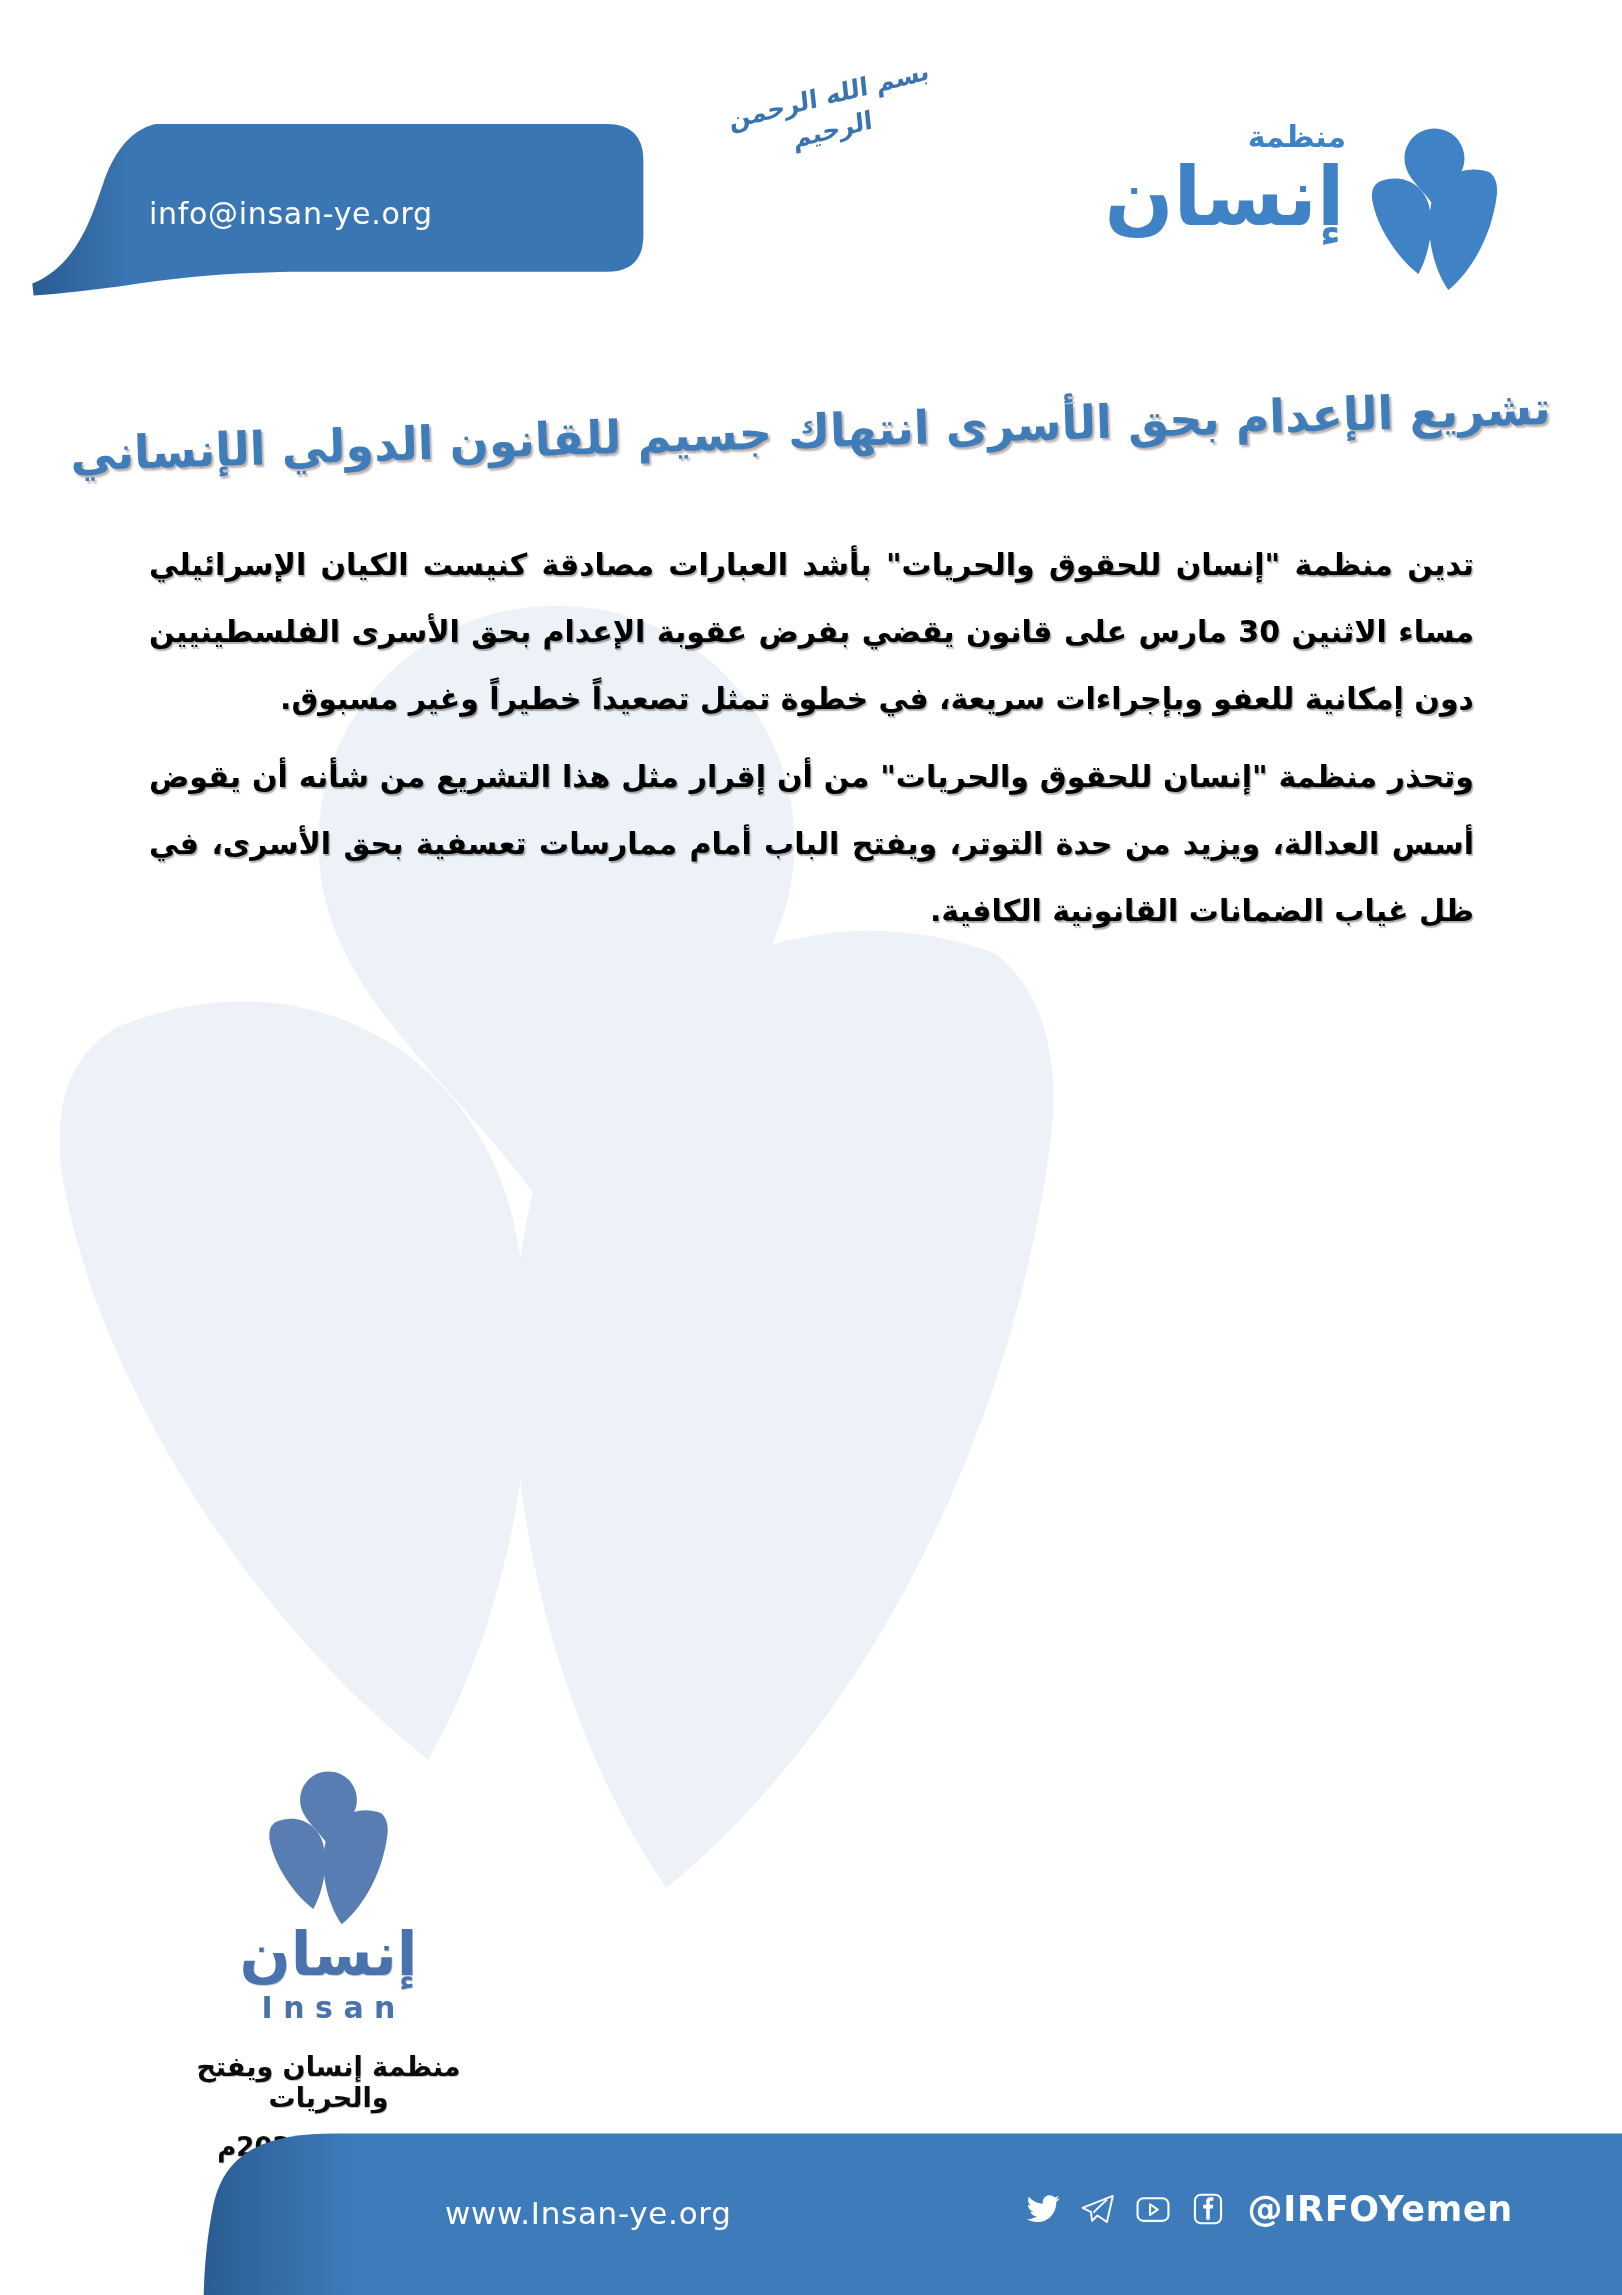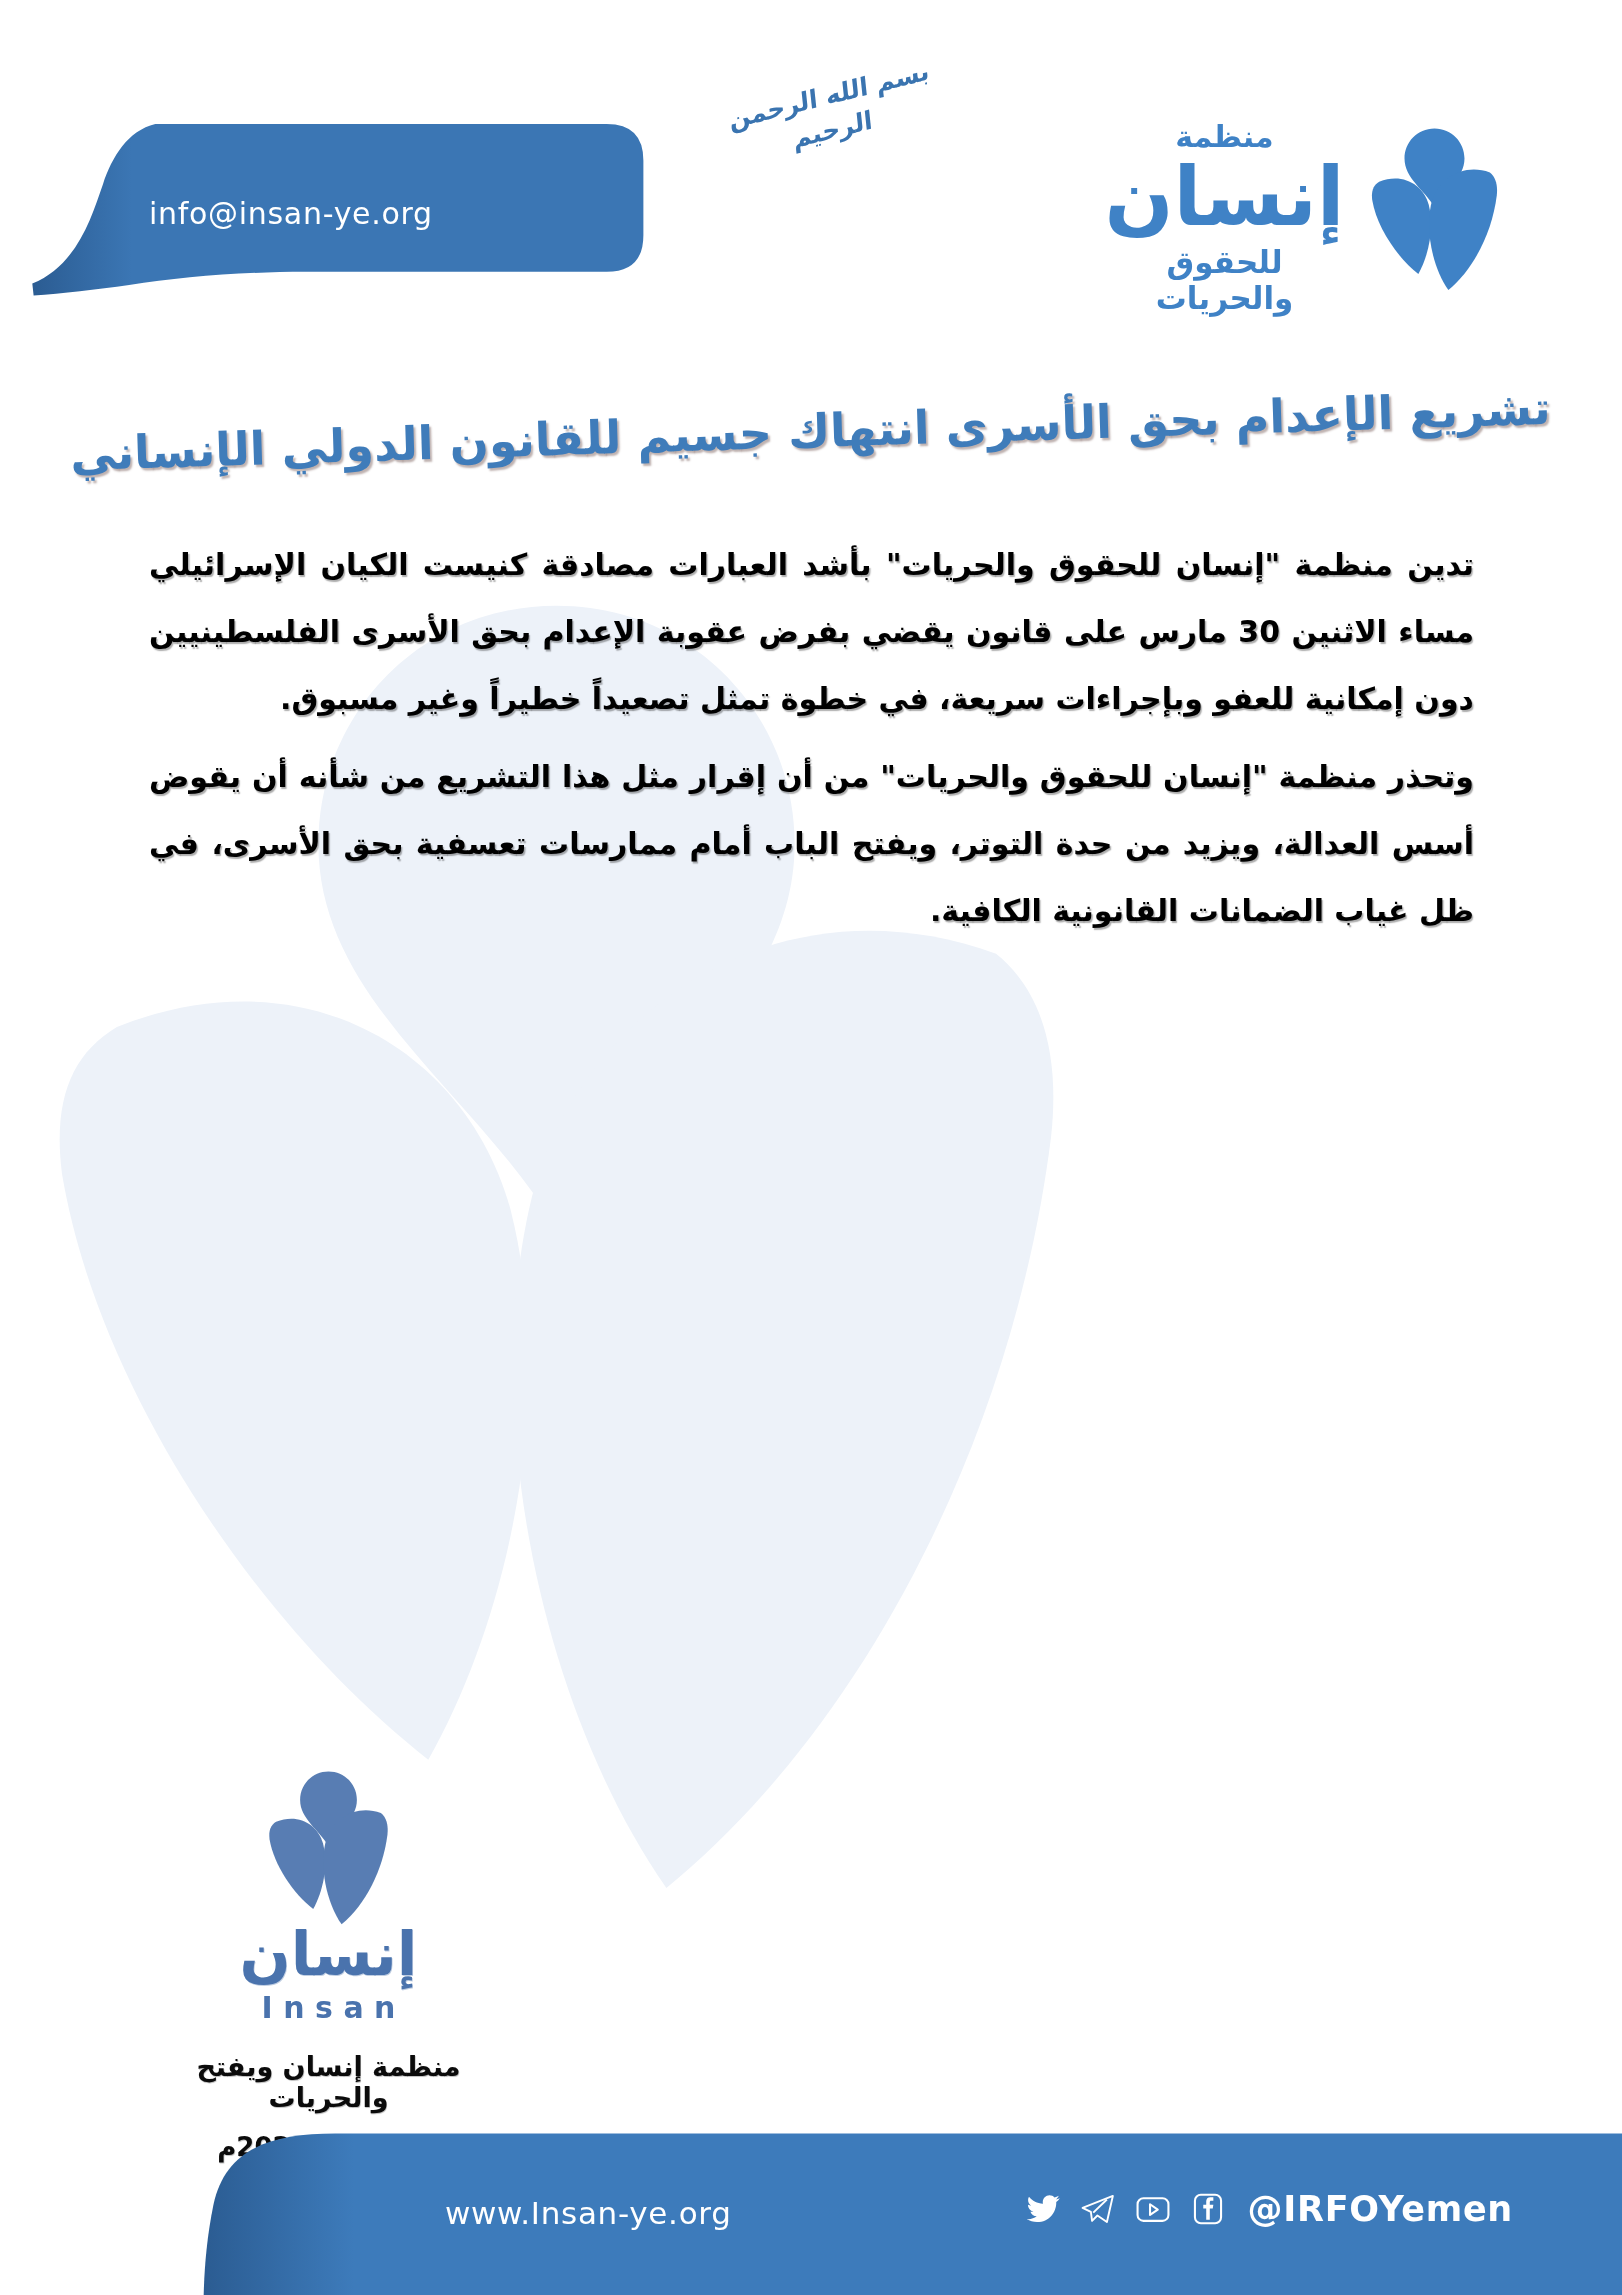--- a/index.html
+++ b/index.html
@@ -11,21 +11,21 @@
   .header-ribbon{position:absolute;left:31px;top:120px;width:615px;height:178px;z-index:2;}
   .header-email{position:absolute;left:149px;top:196px;z-index:3;color:#ffffff;
         font-size:30px;letter-spacing:0.7px;font-weight:400;}
   
   .bismillah{position:absolute;left:723px;top:79px;width:216px;z-index:2;
         color:#3a74b0;font-size:25px;font-weight:700;text-align:center;line-height:1.35;
         transform:rotate(-14deg) skewX(-8deg);}
   
   .logo-text{position:absolute;right:277px;top:119px;width:243px;z-index:2;
         color:#3f82c6;text-align:center;direction:rtl;}
-  .logo-org-word{font-size:30px;font-weight:700;letter-spacing:0.7px;}
+  .logo-org-word{font-size:30px;font-weight:700;letter-spacing:0.7px;text-align:right;}
   .logo-name{font-size:81px;font-weight:700;line-height:1.05;margin-top:1.3px;}
   .logo-tagline{font-size:31px;font-weight:700;margin-top:3.9px;}
   .logo-mark{position:absolute;right:119px;top:124px;width:139px;height:173px;z-index:2;}
   
   .doc-title{position:absolute;left:72px;right:72px;top:404px;z-index:2;margin:0;
         text-align:center;white-space:nowrap;direction:rtl;
         font-size:46px;font-weight:700;color:#3f7cba;letter-spacing:0.7px;
         transform:rotate(-1.8deg);
         text-shadow:2px 2.6px 2px rgba(96,62,58,0.40);}
   
@@ -79,21 +79,20 @@
     <path fill="url(#hg)" d="M190 6 H880 Q936 6 936 62 V176 Q936 232 880 232 H420 C320 232 230 240 150 252
          C100 259 48 265 4 268 L2 250 C70 222 92 150 110 98 C124 56 148 16 190 6 Z"></path>
   </svg>
   <a class="header-email" style="text-decoration:none;">info@insan-ye.org</a>
 
   <div class="bismillah">بسم الله الرحمن الرحيم</div>
 
   <div class="logo-text">
     <div class="logo-org-word">منظمة</div>
     <div class="logo-name">إنسان</div>
-    <div class="logo-tagline">للحقوق والحريات</div>
   </div>
   <svg class="logo-mark" viewBox="0 0 120 150" preserveAspectRatio="xMidYMid meet" aria-hidden="true">
     <g fill="#3f82c6">
       <path d="M60 4 C75 4 86 16 86 30 C86 47 69 57 60 72 C51 57 34 47 34 30 C34 16 45 4 60 4 Z"></path>
       <path d="M12 50 C32 42 50 52 55 70 C60 90 55 114 46 130 C28 116 10 90 6 66 C5 58 7 53 12 50 Z"></path>
       <path d="M108 42 C86 34 65 46 58 66 C51 90 58 124 72 144 C94 126 110 94 114 62 C115 53 113 46 108 42 Z"></path>
     </g>
   </svg>
 
   <h1 class="doc-title">تشريع الإعدام بحق الأسرى انتهاك جسيم للقانون الدولي الإنساني</h1>

